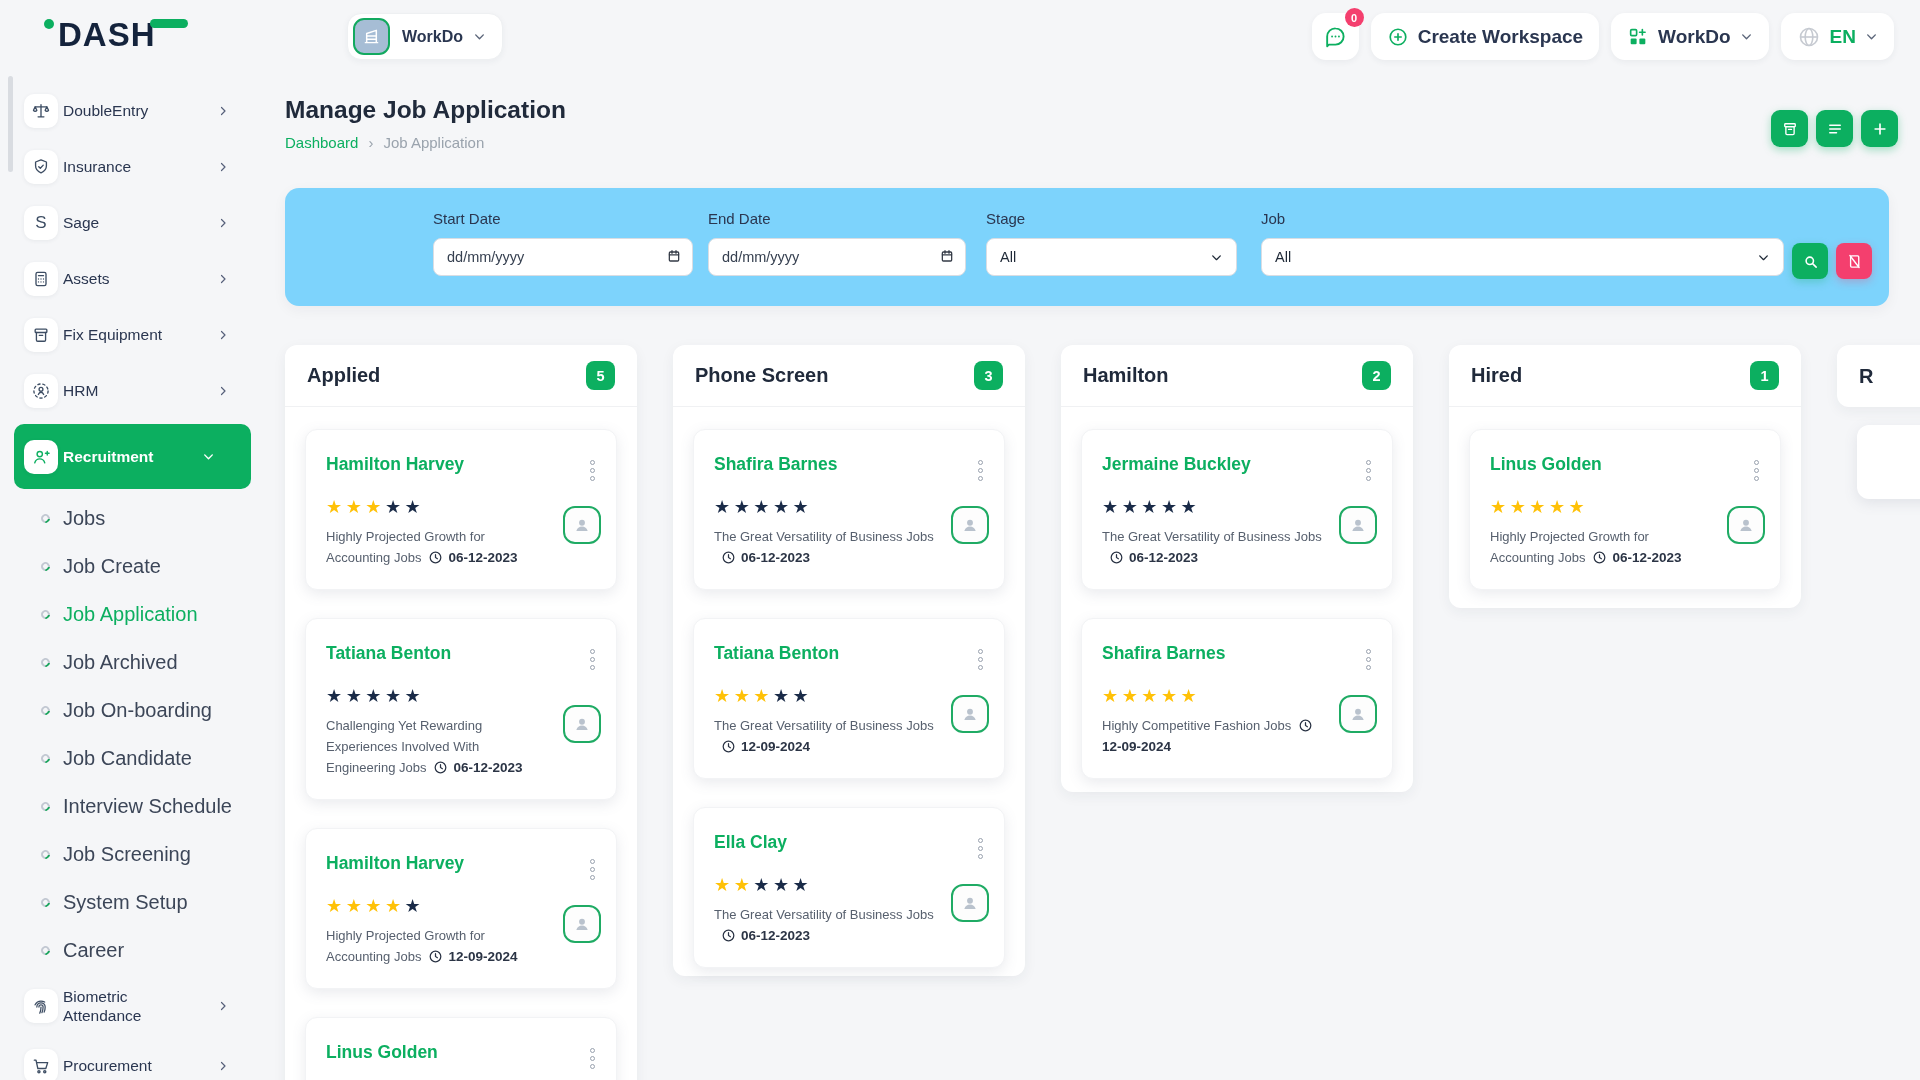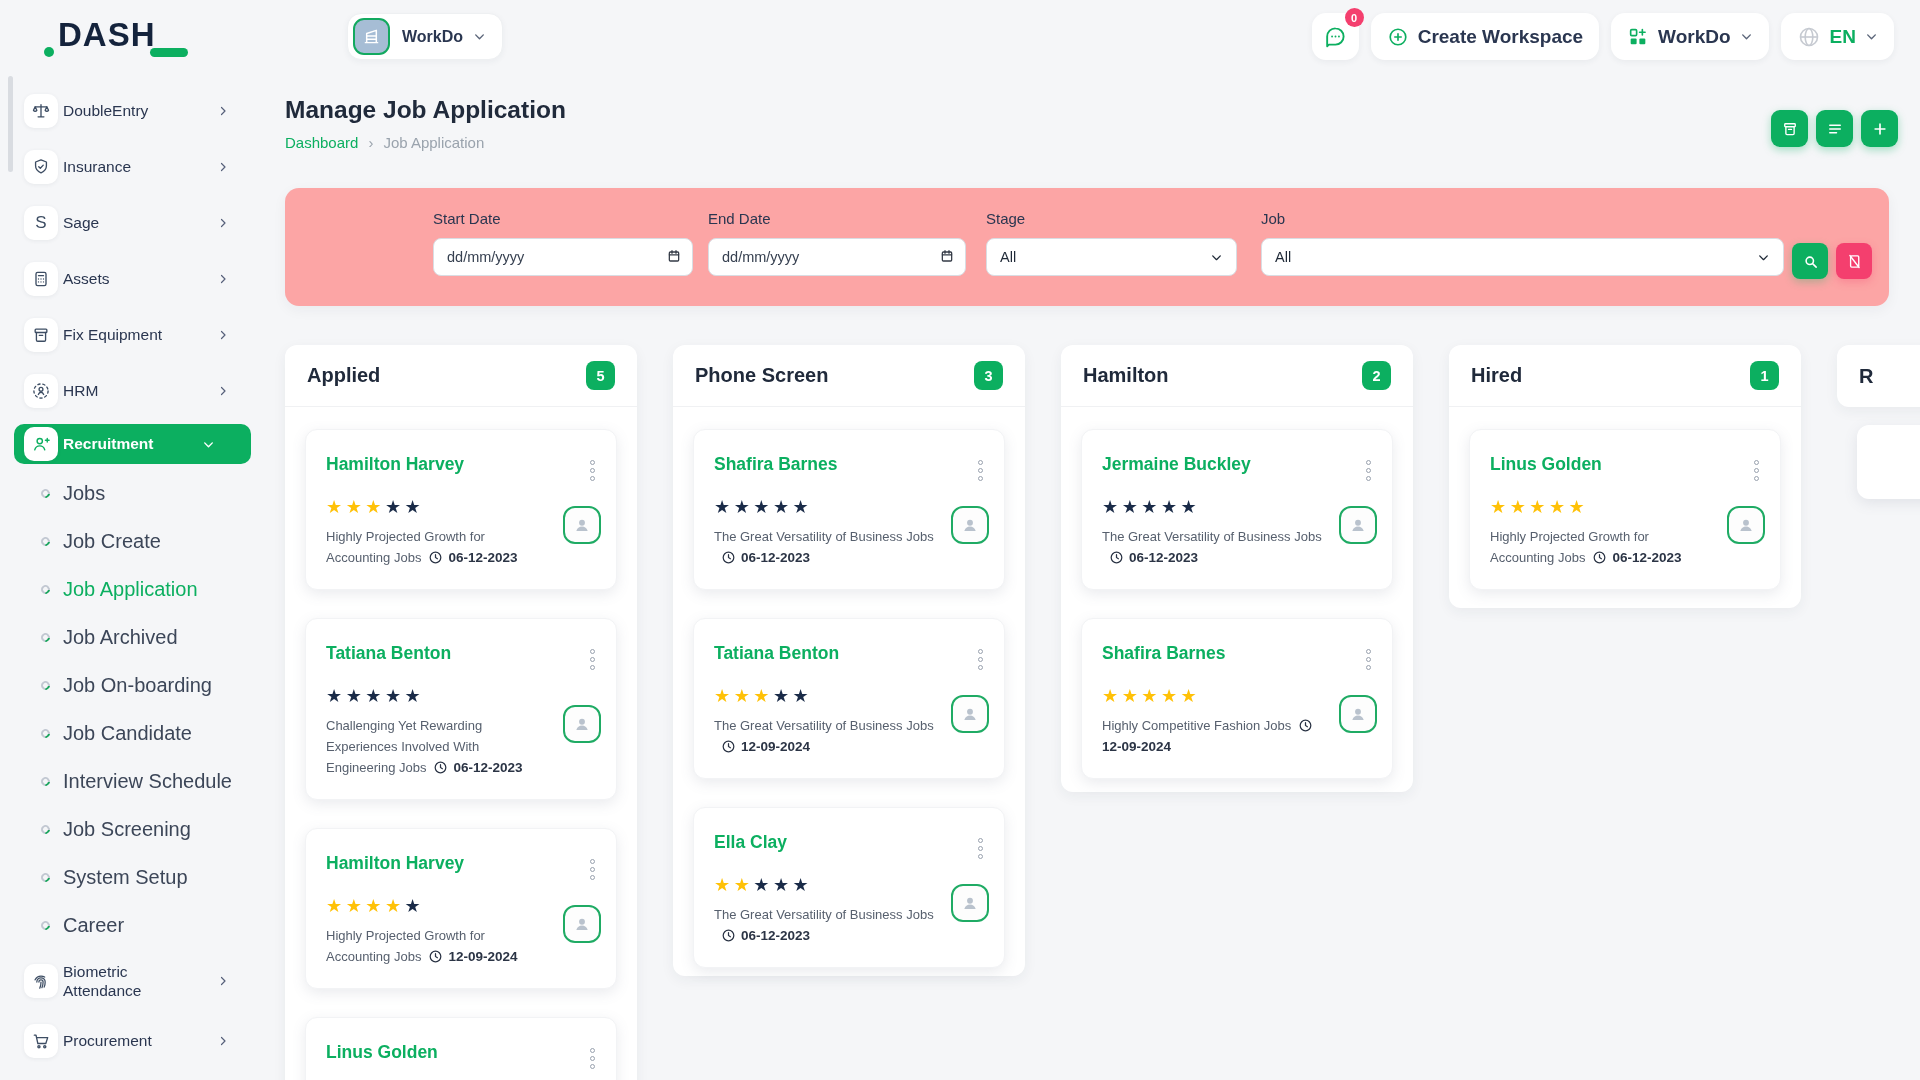--- a/index.html
+++ b/index.html
@@ -1,21 +1,21 @@
 <!DOCTYPE html>
 <html><head>
 <meta charset="utf-8">
 <style>
 *{margin:0;padding:0;box-sizing:border-box}
 html,body{width:1920px;height:1080px;overflow:hidden;background:#f5f6f8;font-family:"Liberation Sans","DejaVu Sans",sans-serif;color:#232b3e}
 .app{position:relative;width:1920px;height:1080px;overflow:hidden}
 svg{display:block}
 
 .header{position:absolute;top:0;left:0;width:1920px;height:73px}
-.logo{position:absolute;left:44px;top:16px;display:flex;align-items:flex-end}
+.logo{position:absolute;left:44px;top:16px;display:flex;align-items:flex-start}
 .logo-dot{width:10px;height:10px;border-radius:50%;background:#0CAF60;margin-right:4px;transform:translateY(3px)}
 .logo-text{font-size:33px;font-weight:800;letter-spacing:1px;color:#14233c}
 .logo-bar{width:38px;height:9px;border-radius:5px;background:#0CAF60;margin-left:-6px;transform:translateY(3px)}
 .ws-pill{position:absolute;left:347px;top:13px;height:47px;background:#fff;border:1px solid #eef0f2;border-radius:14px;display:flex;align-items:center;padding:5px 10px 5px 5px;box-shadow:0 2px 6px rgba(40,50,70,.05);cursor:pointer}
 .ws-icon{width:37px;height:37px;border-radius:11px;background:#a6bdd5;border:2px solid #12a95f;display:flex;align-items:center;justify-content:center}
 .ws-label{margin-left:12px;font-size:16px;font-weight:600;color:#2a3650}
 .ws-chev{margin-left:10px;margin-right:6px}
 .hdr-right{position:absolute;right:26px;top:13px;display:flex;align-items:center;gap:12px}
 .hdr-btn{height:47px;background:#fff;border-radius:14px;display:flex;align-items:center;box-shadow:0 2px 6px rgba(40,50,70,.06);cursor:pointer}
 .chat-btn{width:47px;justify-content:center;position:relative}
@@ -23,40 +23,40 @@
 .pill-btn{padding:0 16px;gap:9px;font-size:19px;font-weight:600;color:#2a3650}
 .lang-en{color:#0CAF60;font-weight:700}
 
 .sidebar{position:absolute;left:0;top:73px;width:265px;height:1007px}
 .side-scroll{position:absolute;left:8px;top:3px;width:5px;height:96px;border-radius:3px;background:#d9dce1}
 .mods{padding-top:10px}
 .mod-item{height:56px;display:flex;align-items:center;padding-left:24px;position:relative;cursor:pointer}
 .icon-box{width:34px;height:34px;background:#fff;border-radius:10px;box-shadow:0 1px 4px rgba(40,50,70,.07);display:flex;align-items:center;justify-content:center;color:#3d4d63;flex:none}
 .mod-label{margin-left:5px;font-size:15.5px;font-weight:500;color:#2a3650}
 .mod-chev{position:absolute;right:36px}
-.mod-item.active-pill{margin:5px 14px;height:40px;background:#0CAF60;border-radius:10px;padding-left:10px}
+.mod-item.active-pill{margin:5px 14px;height:65px;background:#0CAF60;border-radius:10px;padding-left:10px}
 .mod-item.active-pill .icon-box{color:#0CAF60}
 .mod-item.active-pill .mod-label{color:#fff;font-weight:700}
 .submenu{list-style:none}
 .sub-item{height:48px;display:flex;align-items:center;padding-left:41px;cursor:pointer}
 .bullet{width:9px;height:9px;border-radius:50%;border:2px solid #c2c8d2;border-bottom-color:#18a45c;transform:rotate(-40deg);flex:none}
 .sub-label{margin-left:13px;font-size:20px;color:#3c4658}
 .sub-item.active .sub-label{color:#0CAF60;font-weight:500}
 .mod-item.two-line{height:64px}
 .mod-label.wrap{width:122px;line-height:1.25}
 
 .page-title{position:absolute;left:285px;top:96px;font-size:24.5px;font-weight:700;color:#202a3b}
 .breadcrumb{position:absolute;left:285px;top:134px;display:flex;align-items:center;gap:10px;font-size:15px}
 .bc-home{color:#0CAF60;cursor:pointer}
 .bc-sep{color:#9aa3ad;font-size:15px}
 .bc-cur{color:#9aa3ad}
 .top-actions{position:absolute;top:110px;right:22px;display:flex;gap:8px}
 .act-btn{width:37px;height:37px;border-radius:9px;background:#0CAF60;display:flex;align-items:center;justify-content:center;box-shadow:0 3px 8px rgba(12,175,96,.35);cursor:pointer}
 
-.filter-card{position:absolute;left:285px;top:188px;width:1604px;height:118px;background:#fca5a5;border-radius:14px;box-shadow:0 4px 14px rgba(33,48,63,.05)}
+.filter-card{position:absolute;left:285px;top:188px;width:1604px;height:118px;background:#7dd3fc;border-radius:14px;box-shadow:0 4px 14px rgba(33,48,63,.05)}
 .f-field{position:absolute;top:22px}
 .f-label{font-size:15px;font-weight:500;color:#2a3650;display:block}
 .f-input-wrap{position:relative;margin-top:11px}
 .f-input{width:100%;height:38px;border:1px solid #d9dde3;border-radius:8px;padding:0 38px 0 13px;font-size:14.5px;color:#1f2937;background:#fff;font-family:inherit}
 .f-input::placeholder{color:#374151;opacity:1}
 .cal-ic{position:absolute;right:11px;top:10px;cursor:pointer}
 .f-select{margin-top:11px;height:38px;border:1px solid #d9dde3;border-radius:8px;background:#fff;display:flex;align-items:center;justify-content:space-between;padding:0 13px;font-size:14.5px;color:#1f2937;cursor:pointer}
 .f-btn{position:absolute;top:55px;width:36px;height:36px;border-radius:8px;display:flex;align-items:center;justify-content:center;cursor:pointer}
 .f-search{left:1507px;background:#0CAF60;box-shadow:0 3px 8px rgba(12,175,96,.3)}
 .f-reset{left:1551px;background:#f43f6e;box-shadow:0 3px 8px rgba(244,63,110,.3)}

